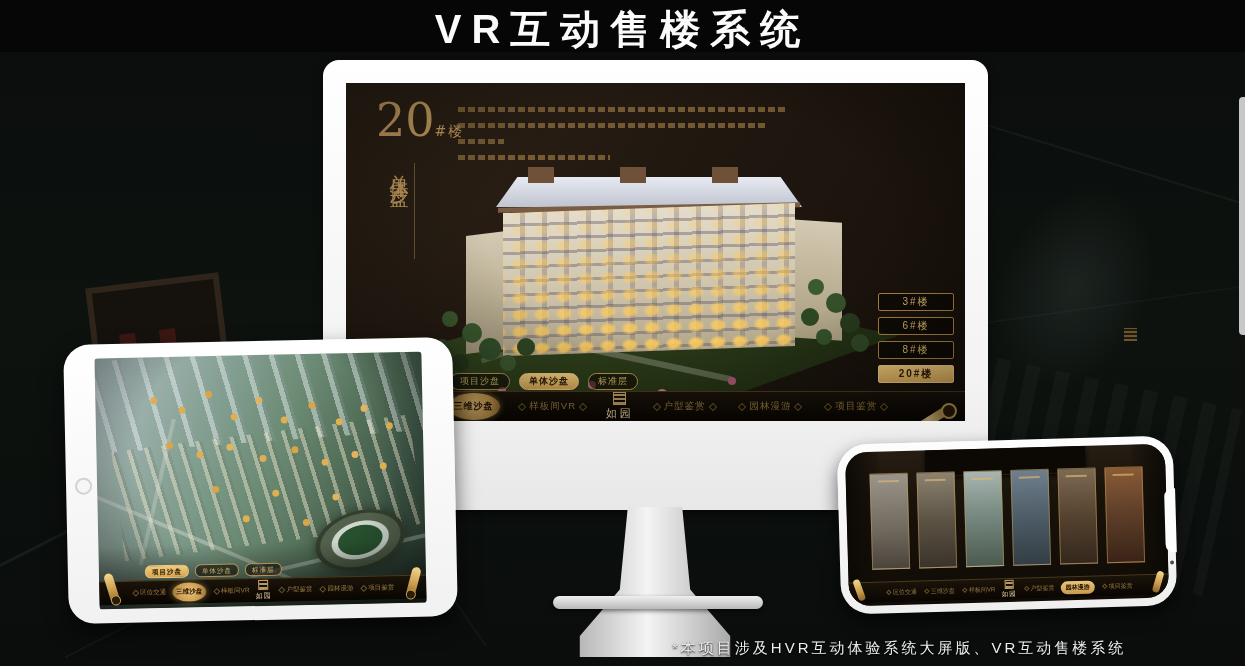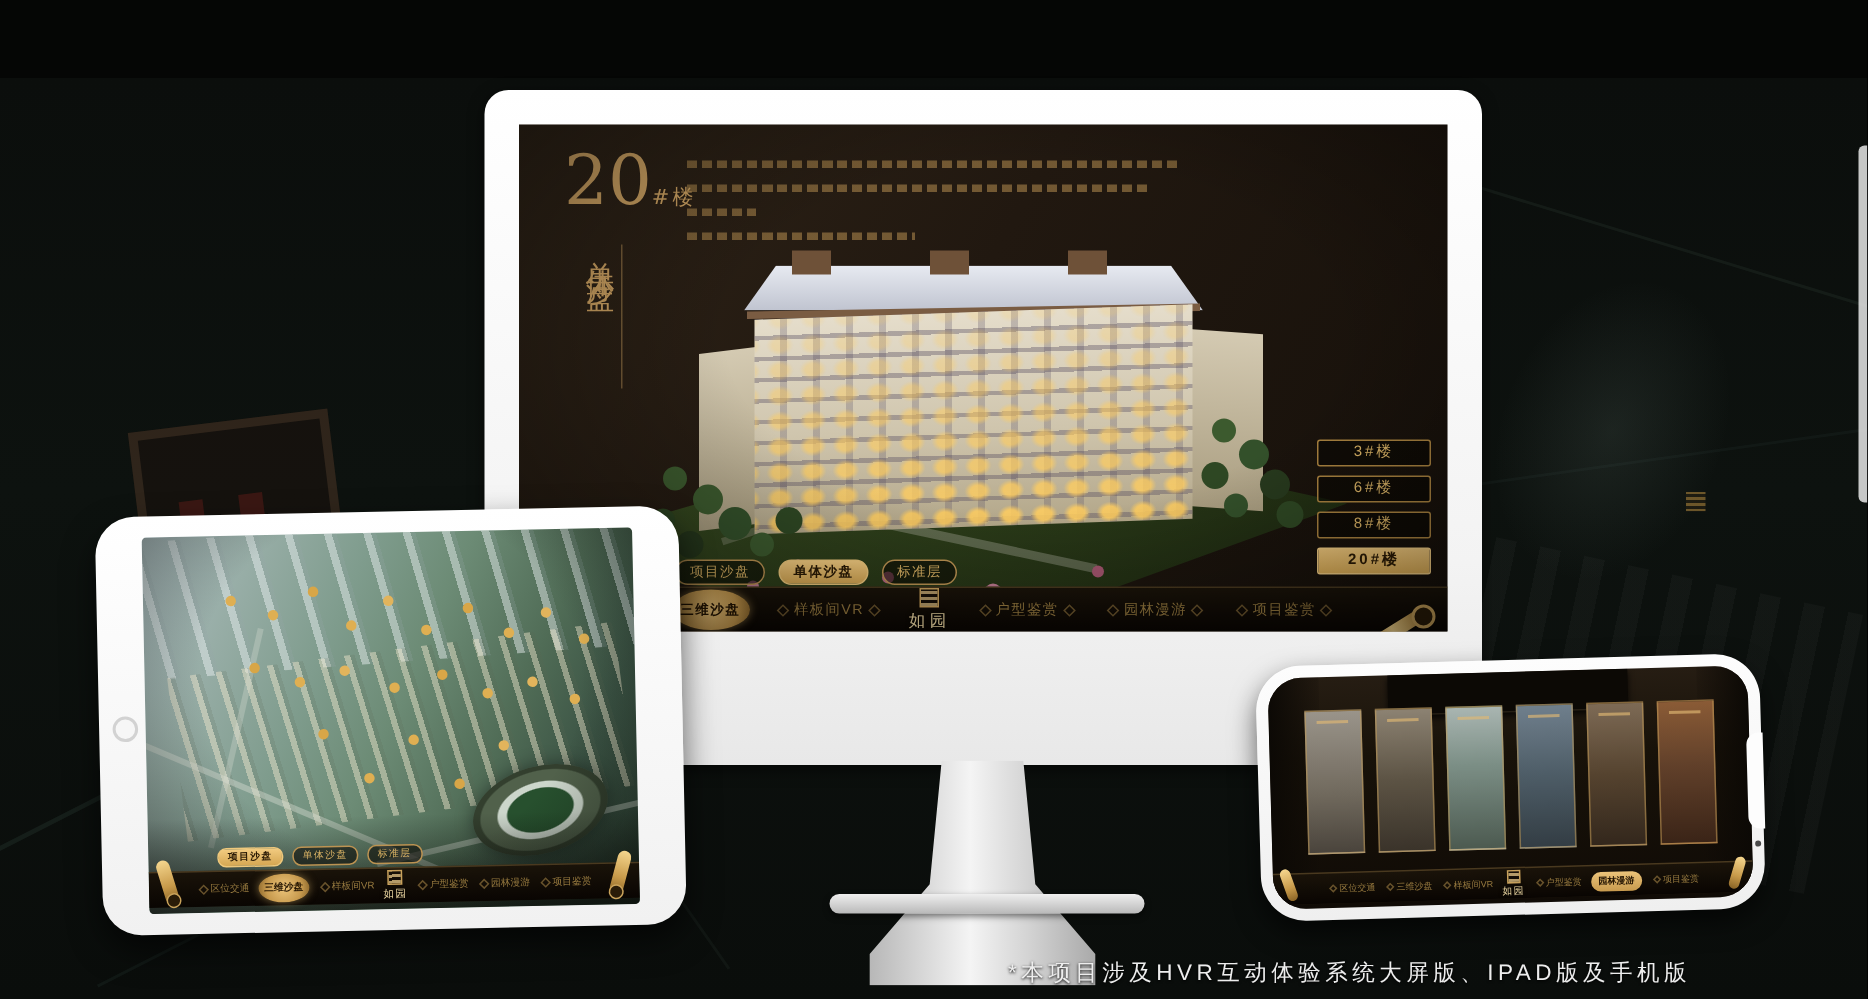--- a/index.html
+++ b/index.html
@@ -220,20 +220,21 @@
     <div class="blocks"></div>
     <div class="river"></div>
     <div class="plaque">
         <i></i>
         <i></i>
       </div>
     <div class="glow-logo"></div>
   </div>
   <div class="right-sliver"></div>
 
+  <div class="page-title">VR互动售楼系统</div>
 
   <div class="monitor">
     <div class="neck-shape"></div>
     <div class="base"></div>
 
     <div class="m-screen">
 
       <div class="m-big-num">
         <span>20</span><span class="m-big-suffix">#楼</span>
       </div>
@@ -419,15 +420,15 @@
             <span>项目鉴赏</span>
           </div>
       </div>
       <div class="p-scroll-l"></div>
       <div class="p-scroll-r"></div>
     </div>
     <div class="p-notch"></div>
     <div class="p-cam"></div>
   </div>
 
-  <div class="footnote">*本项目涉及HVR互动体验系统大屏版、IPAD版及手机版</div>
+  <div class="footnote">*本项目涉及HVR互动体验系统大屏版、VR互动售楼系统</div>
 
 </div>
 
 </body></html>

